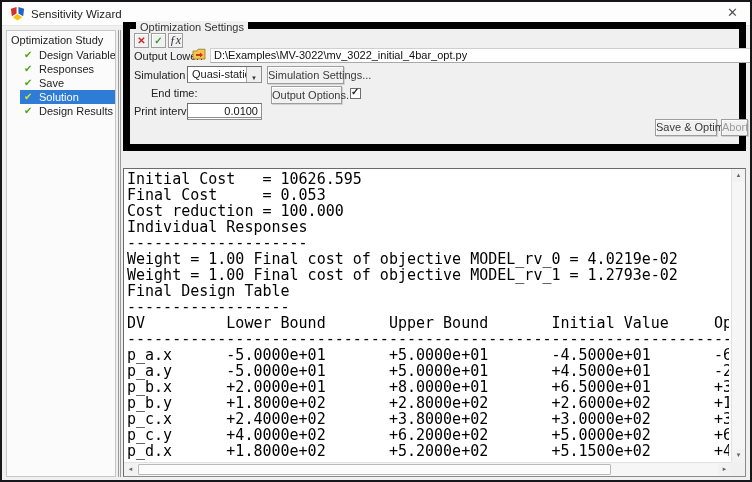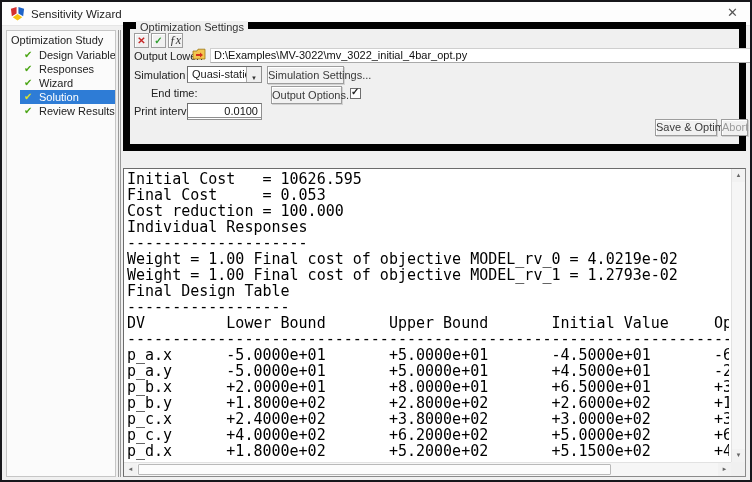--- a/index.html
+++ b/index.html
@@ -83,29 +83,29 @@
     <div class="tree-item">
       <span class="chk">✔</span>
       <span>Design Variables</span>
     </div>
     <div class="tree-item">
       <span class="chk">✔</span>
       <span>Responses</span>
     </div>
     <div class="tree-item">
       <span class="chk">✔</span>
-      <span>Wizard</span>
+      <span>Save</span>
     </div>
     <div class="tree-item selected">
       <span class="chk">✔</span>
       <span>Solution</span>
     </div>
     <div class="tree-item">
       <span class="chk">✔</span>
-      <span>Review Results</span>
+      <span>Design Results</span>
     </div>
   </div>
 
   <div class="splitter"></div>
 
   <div class="groupbox">
     <span class="group-caption">Optimization Settings</span>
 
     <div class="tool-btn tool-x" style="left:4px; top:4px;">
       <span>✕</span>

